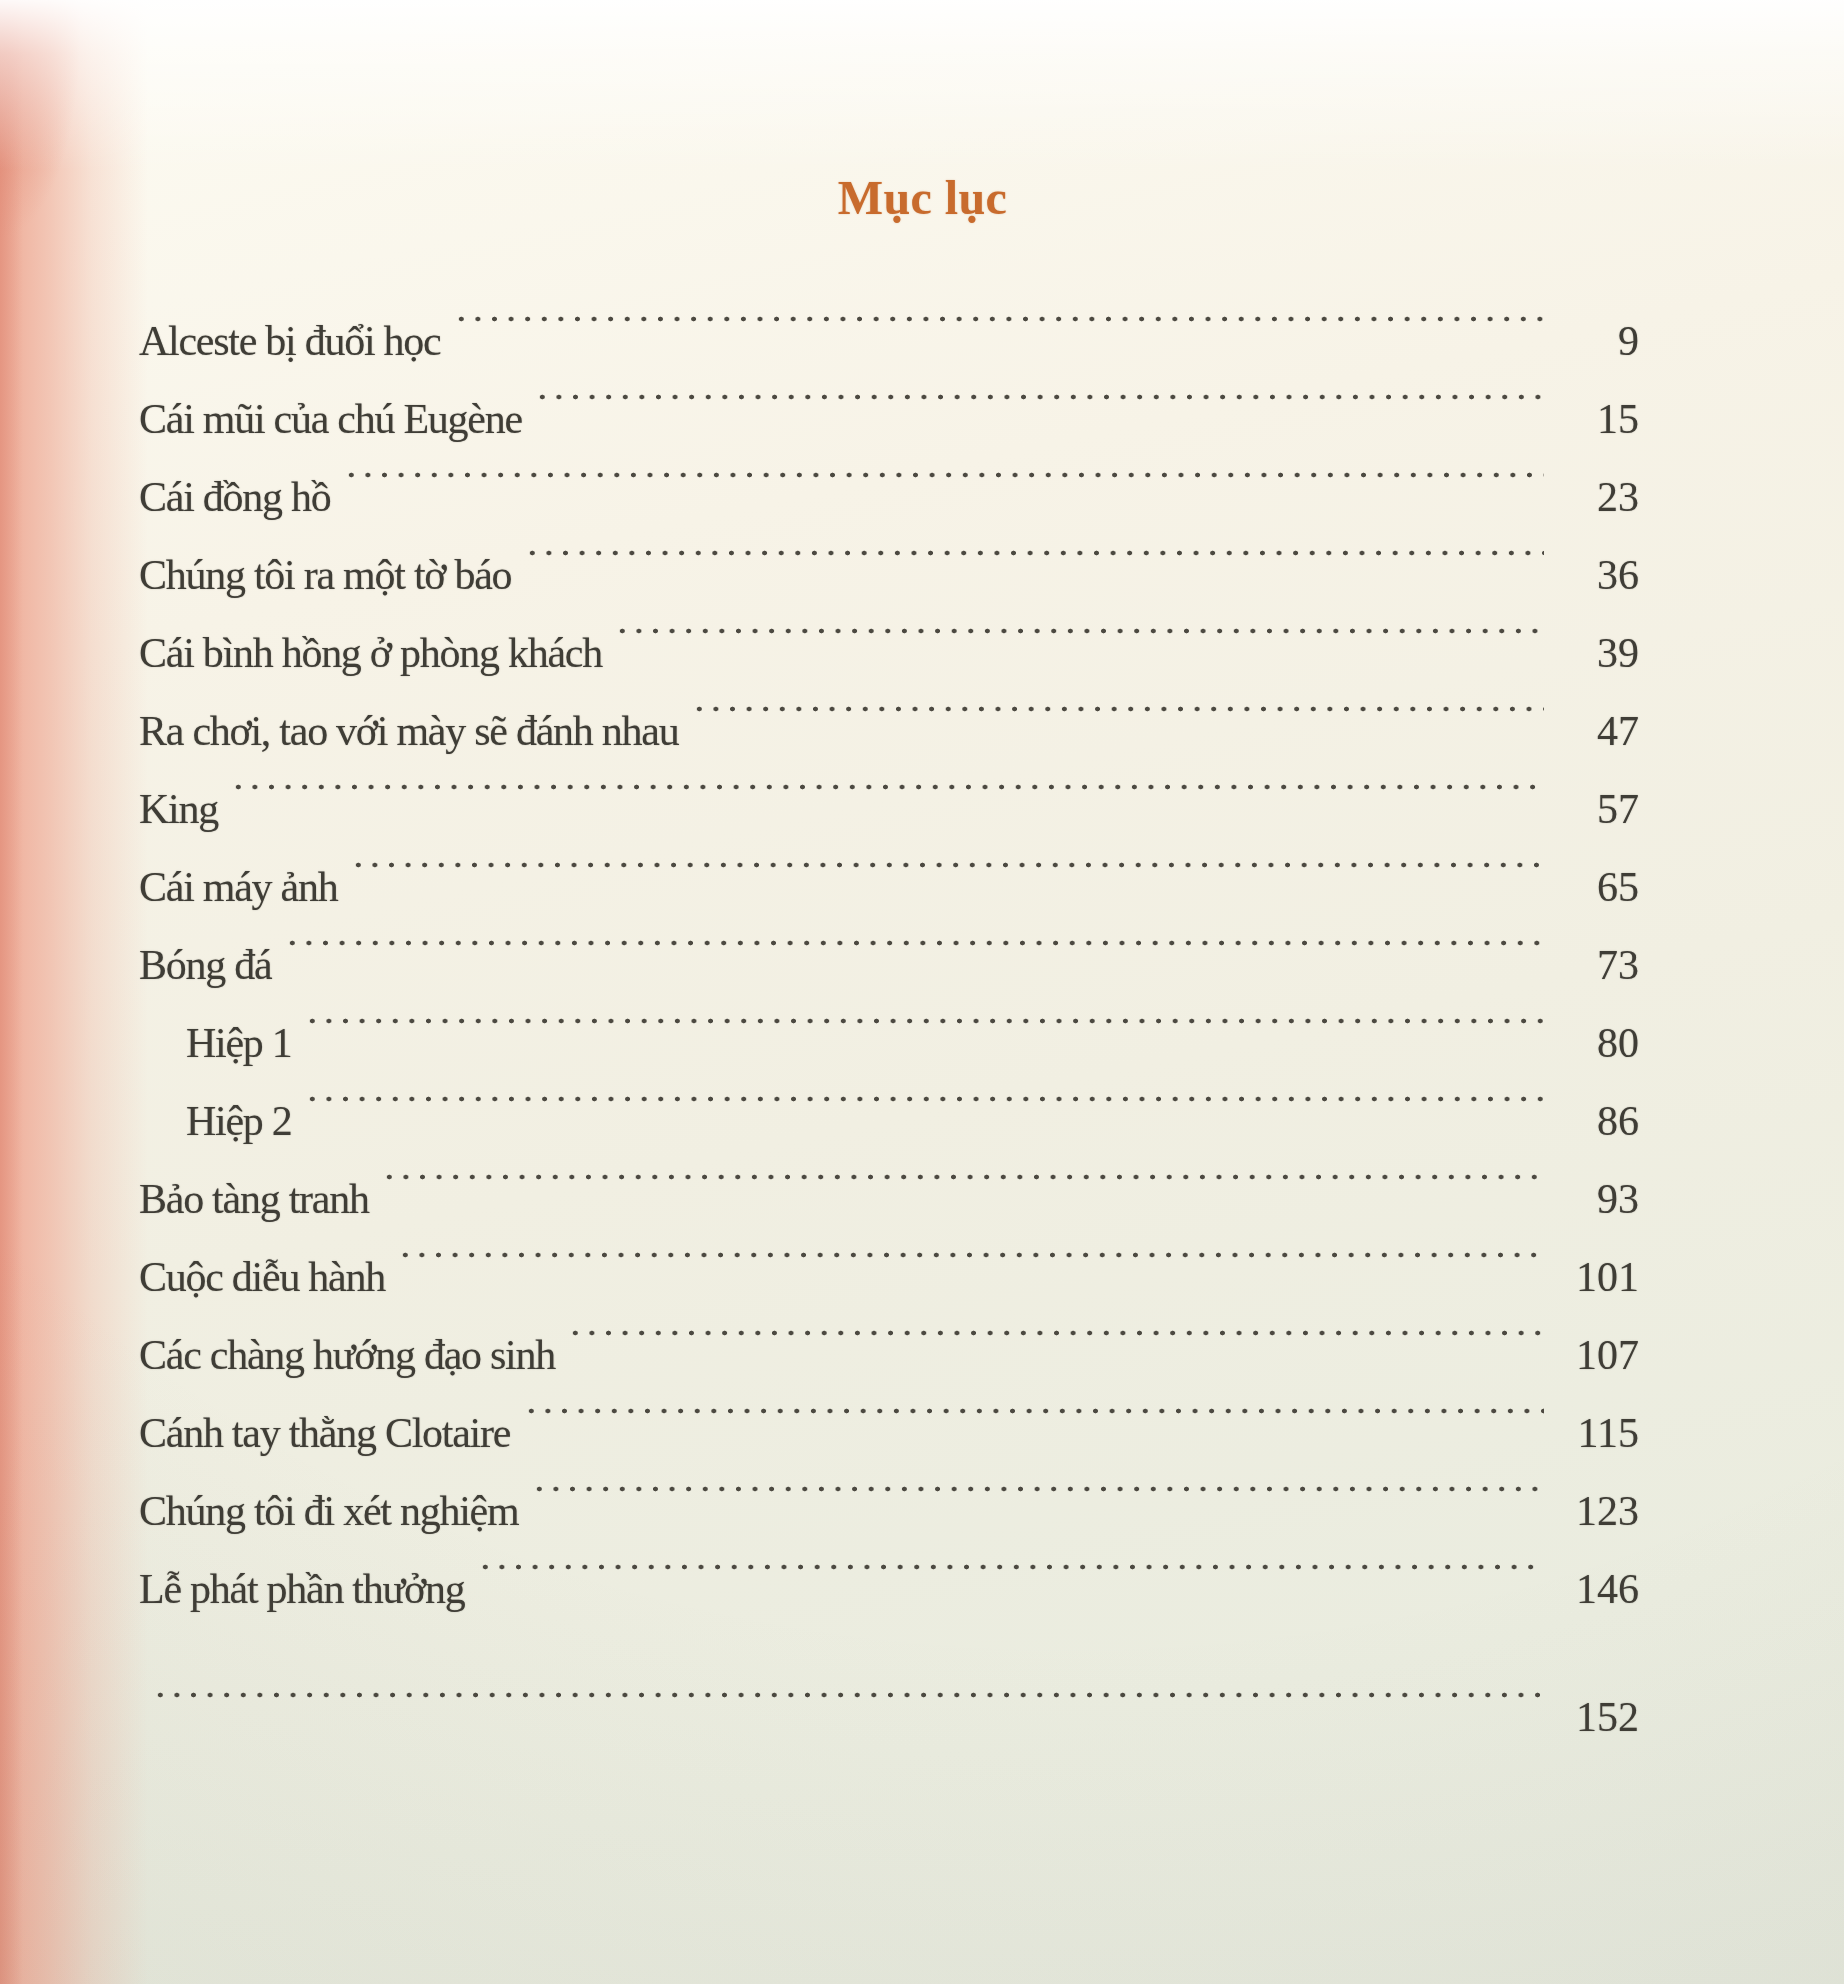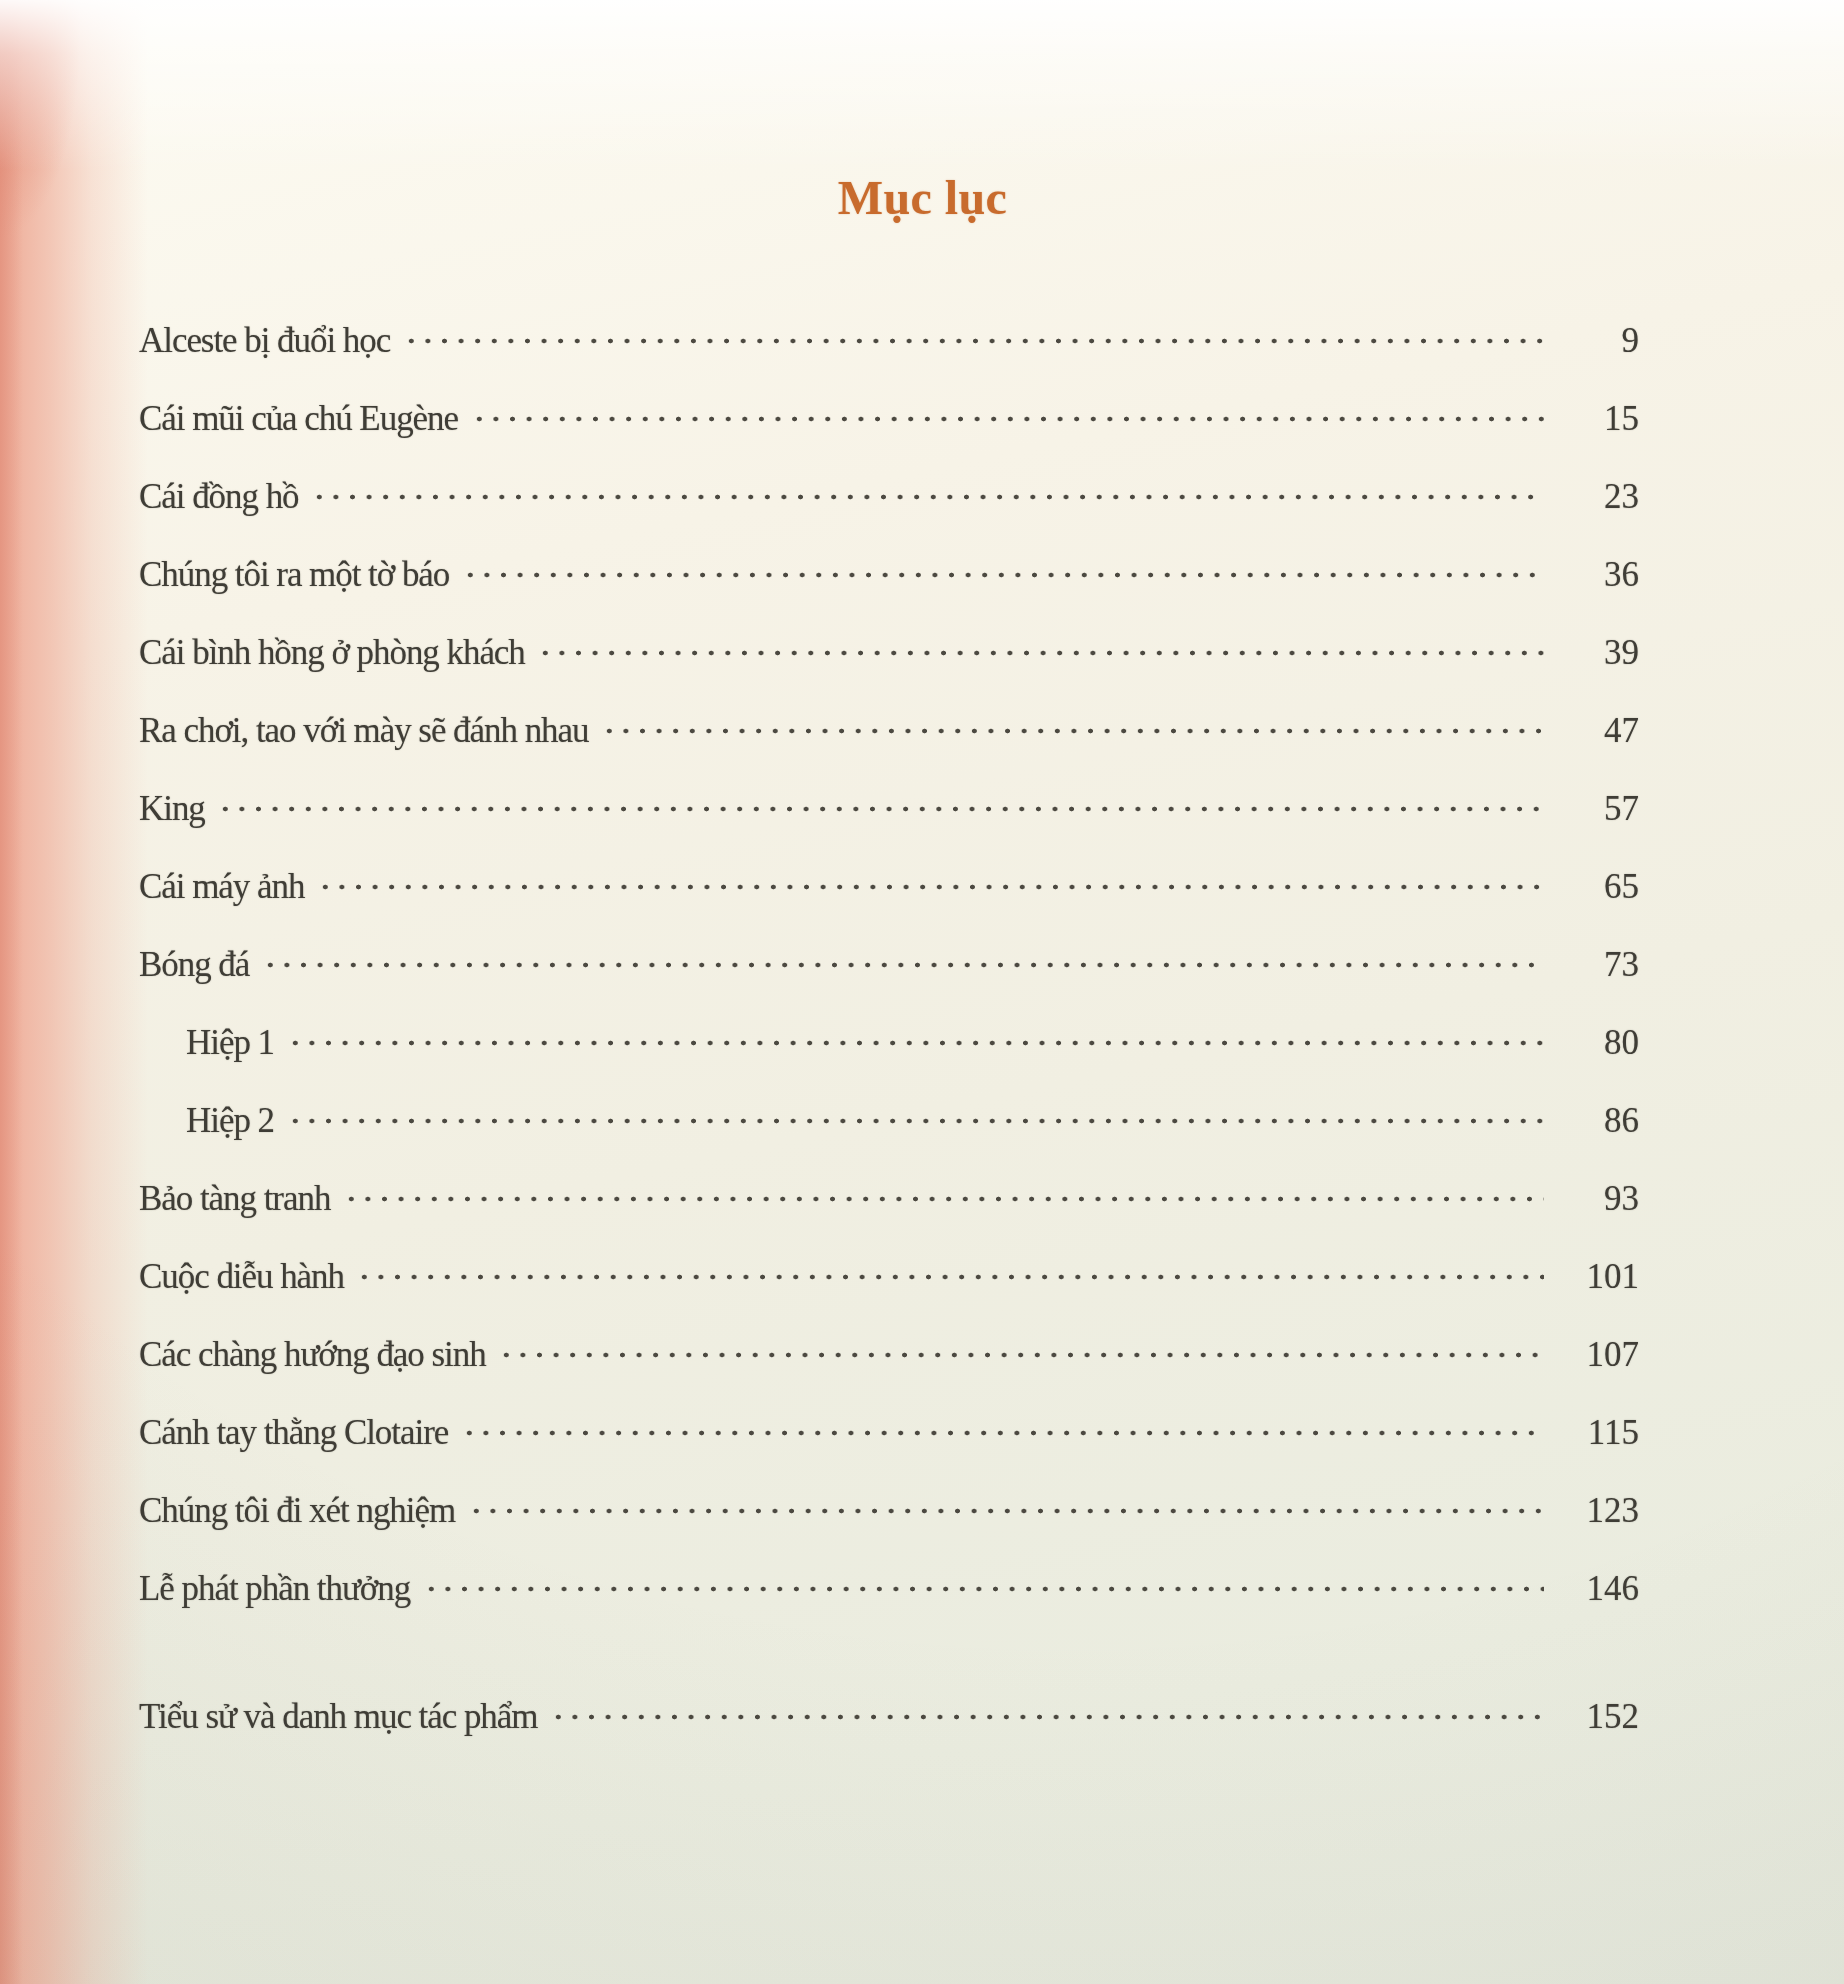--- a/index.html
+++ b/index.html
@@ -48,22 +48,22 @@
     font-weight:bold;letter-spacing:0.4px;
     color:#c86b2d;
     text-shadow:0 0 1.8px rgba(190,96,38,0.35);
   }
 
   .toc{
     position:absolute;z-index:4;
     left:139px;right:206px;top:315px;
   }
   .toc-row{
-    display:flex;align-items:center;
-    font-size:35px;line-height:52px;
+    display:flex;align-items:flex-start;
+    font-size:42px;line-height:52px;
     letter-spacing:-0.03em;
     margin-bottom:26px;
     text-shadow:0 0 1.3px rgba(64,61,53,0.45);
   }
   .toc-row.indent{padding-left:47px;}
   .toc-row.gap{margin-top:76px;}
   .entry-label{white-space:nowrap;}
   .dot-leader{
     flex:1 1 auto;
     height:8px;
@@ -164,19 +164,18 @@
         <span class="entry-label">Chúng tôi đi xét nghiệm</span>
         <span class="dot-leader"></span>
         <span class="entry-page">123</span>
       </div>
       <div class="toc-row">
         <span class="entry-label">Lễ phát phần thưởng</span>
         <span class="dot-leader"></span>
         <span class="entry-page">146</span>
       </div>
       <div class="toc-row gap">
-        <span class="entry-label">Tiểu sử và danh mục tác phẩm</span>
         <span class="dot-leader"></span>
         <span class="entry-page">152</span>
       </div>
     </div>
 </div>
 
 
 </body></html>

